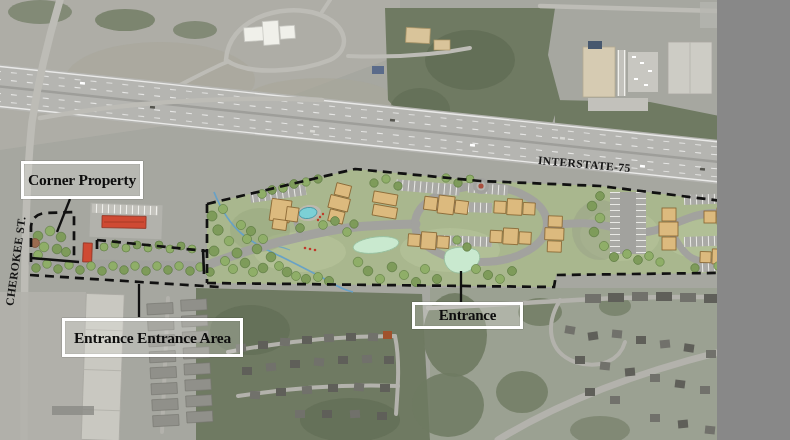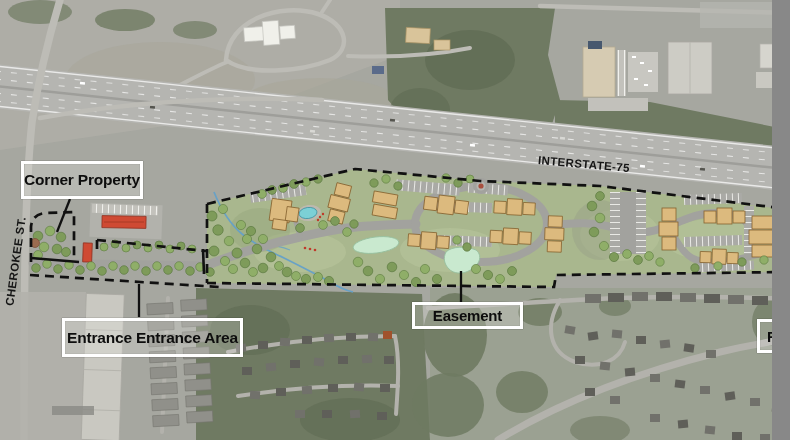--- a/index.html
+++ b/index.html
@@ -1,18 +1,18 @@
 <!DOCTYPE html>
 <html style="--boundary_dash: #111111; --label_border: #ffffff; --label_text: #0d0d0d; --plan_green: #a9b78e; --building_tan: #dcba7e; --road_gray: #a2a29e; --pool_blue: #7cd0d6; --pond_green: #c9e9cf; --accent_red: #cf4a33; --tree_green: #7e9b5a;"><head>
 <meta charset="utf-8">
 <style>
   html,body{margin:0;padding:0;background:#888;}
   #stage{
-    position:relative;width:772px;height:440px;overflow:hidden;
-    font-family:Liberation Sans, sans-serif;background:#a16207;
+    position:relative;width:717px;height:440px;overflow:hidden;
+    font-family:Liberation Serif, serif;background:#a16207;
   }
   #stage svg{position:absolute;left:0;top:0;}
   
   .bldg{fill:var(--building_tan,#dcba7e);stroke:#85622f;stroke-width:.8;}
   .redbldg{fill:var(--accent_red,#cf4a33);stroke:#8f2f1f;stroke-width:.8;}
   .tree{fill:var(--tree_green,#7e9b5a);stroke:#5c7a40;stroke-width:.7;}
   .tree2{fill:#8fae68;stroke:#5c7a40;stroke-width:.6;}
   .planroad{stroke:var(--road_gray,#a2a29e);fill:none;stroke-linecap:round;}
   .aroad{stroke:#bdbcb6;fill:none;stroke-linecap:round;}
   .aroad2{stroke:#b3b2ac;fill:none;stroke-linecap:round;}
@@ -501,21 +501,21 @@
   </g>
 </svg>
 
 <div id="lbl-corner" class="label-box">
   <span>Corner Property</span>
 </div>
 <div id="lbl-easement" class="label-box">
   <span>Entrance Entrance Area</span>
 </div>
 <div id="lbl-property" class="label-box">
-  <span>Easement</span>
+  <span>Entrance</span>
 </div>
 <div id="lbl-retail" class="label-box">
   <span>Retail</span>
 </div>
 <div id="lbl-interstate" class="road-label">
   <span>INTERSTATE-75</span>
 </div>
 <div id="lbl-cherokee" class="road-label">
   <span>CHEROKEE ST.</span>
 </div>

